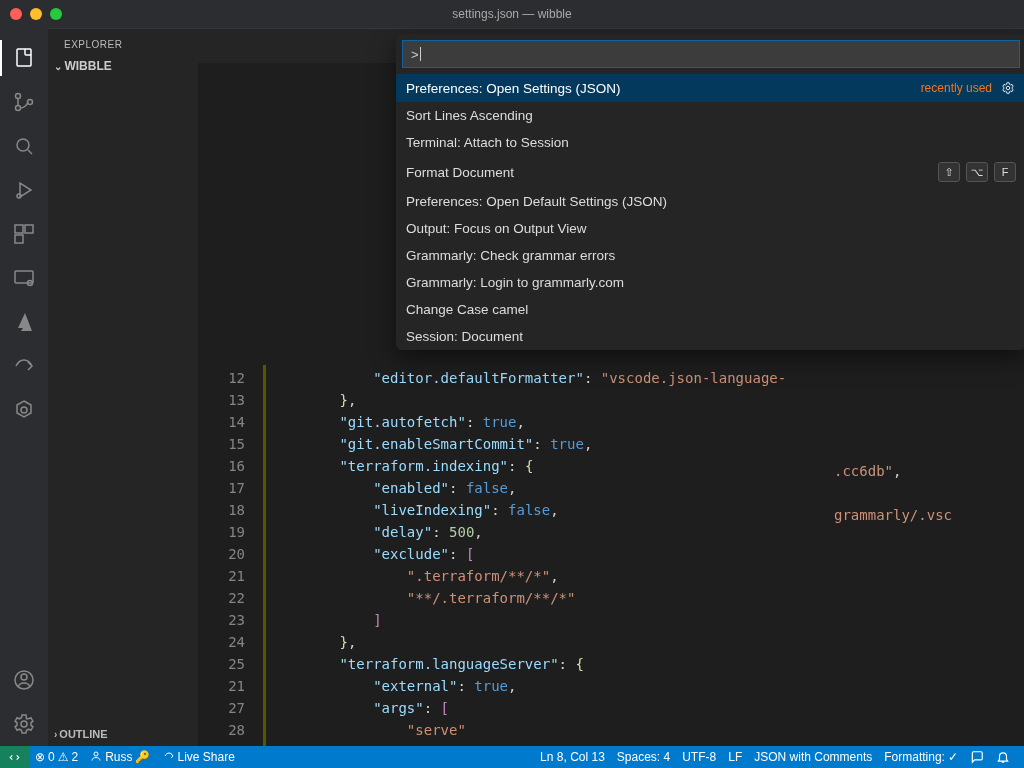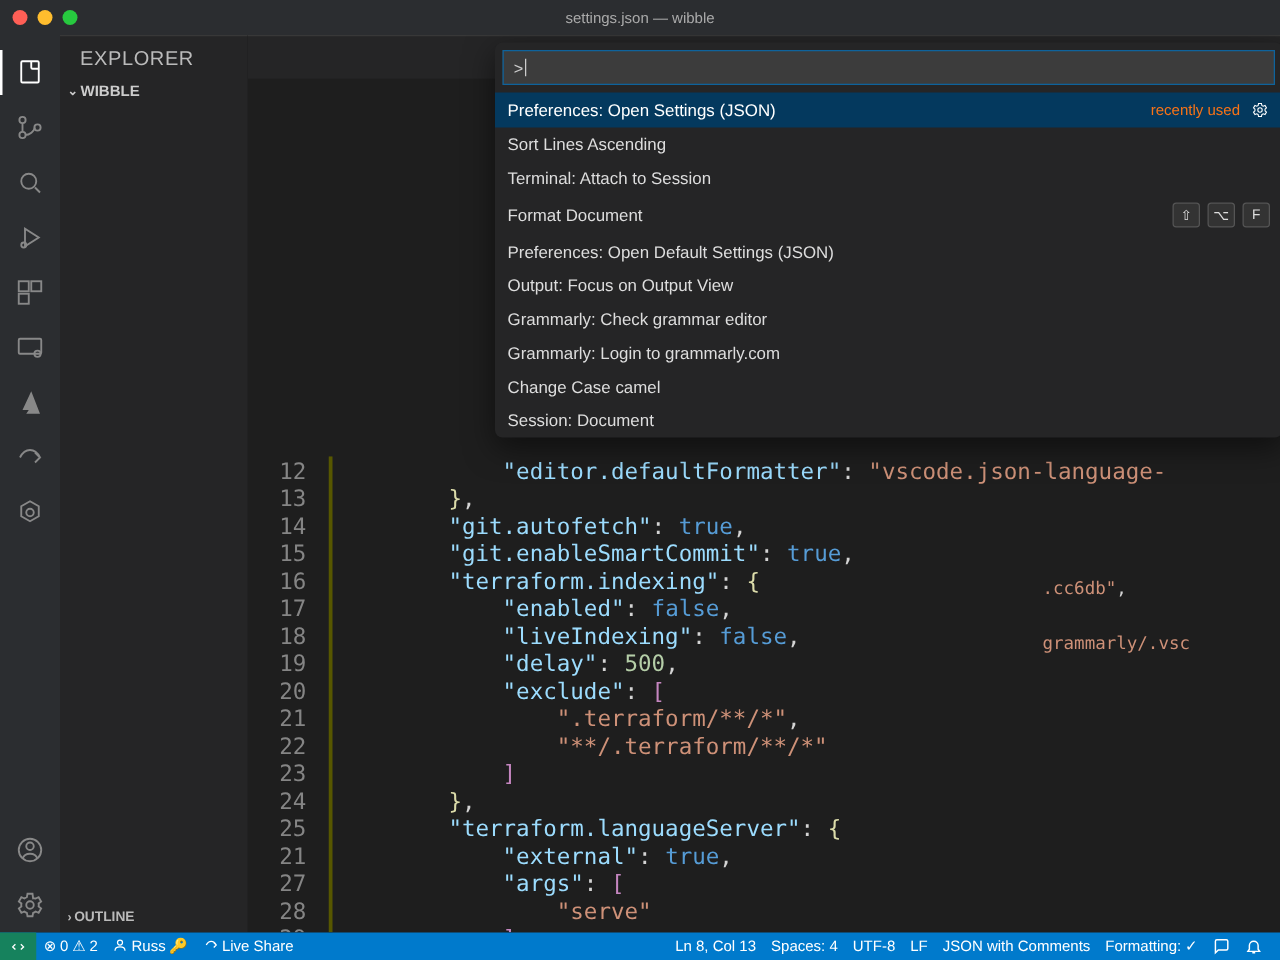--- a/index.html
+++ b/index.html
@@ -71,21 +71,21 @@
 .sidebar {
   width: 150px;
   background: #252526;
   display: flex;
   flex-direction: column;
   border-top: 1px solid #383838;
 }
 .side-title {
   padding: 10px 16px 6px;
   color: #bbb;
-  font-size: 16px;
+  font-size: 10px;
   letter-spacing: 0.5px;
 }
 .folder-row {
   display: flex;
   align-items: center;
   padding: 3px 6px;
   color: #ccc;
   font-size: 12px;
   font-weight: 600;
 }
@@ -134,21 +134,21 @@
   color: #aaa;
   font-size: 12px;
 }
 .crumb-btn { display: flex; align-items: center; gap: 4px; }
 .crumb-sep { color: #888; }
 
 .editor {
   flex: 1;
   display: flex;
   font-family: "SF Mono", Menlo, Consolas, monospace;
-  font-size: 18px;
+  font-size: 14px;
   overflow: hidden;
   position: relative;
 }
 .gutter {
   width: 65px;
   text-align: right;
   padding-right: 18px;
   color: #858585;
   line-height: 22px;
   padding-top: 2px;
@@ -486,21 +486,21 @@
                 <span class="p-key">F</span>
               </span>
             </div>
             <div class="p-item">
               <span class="p-label">Preferences: Open Default Settings (JSON)</span>
             </div>
             <div class="p-item">
               <span class="p-label">Output: Focus on Output View</span>
             </div>
             <div class="p-item">
-              <span class="p-label">Grammarly: Check grammar editor</span>
+              <span class="p-label">Grammarly: Check grammar errors</span>
             </div>
             <div class="p-item">
               <span class="p-label">Grammarly: Login to grammarly.com</span>
             </div>
             <div class="p-item">
               <span class="p-label">Change Case camel</span>
             </div>
             <div class="p-item">
               <span class="p-label">Session: Document</span>
             </div>

